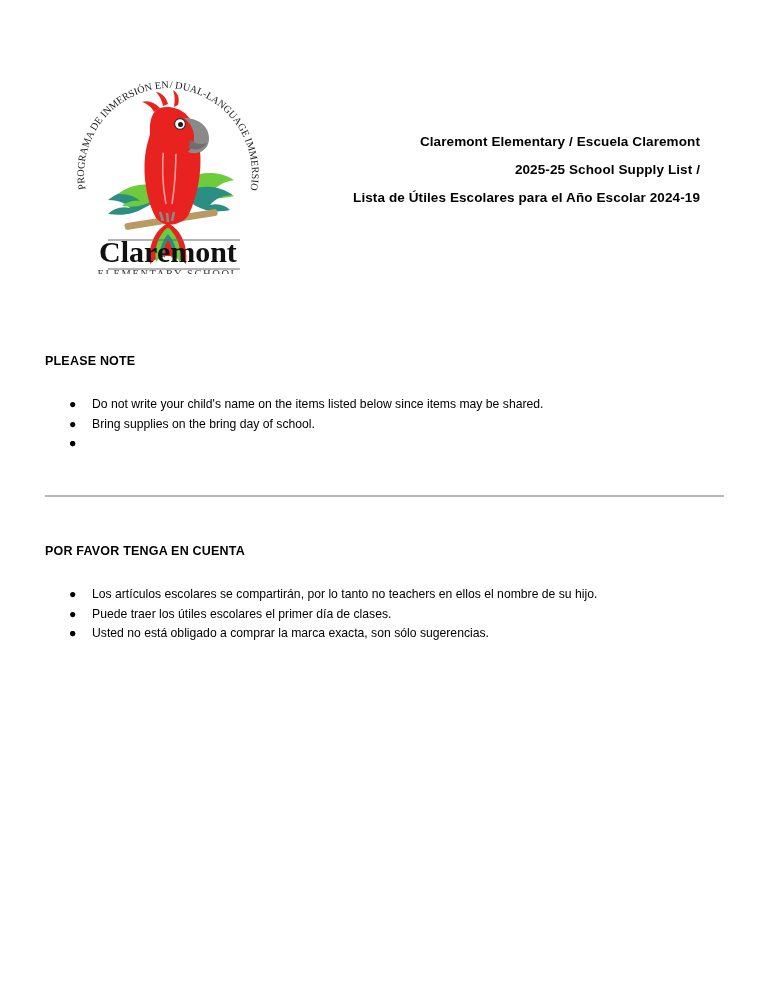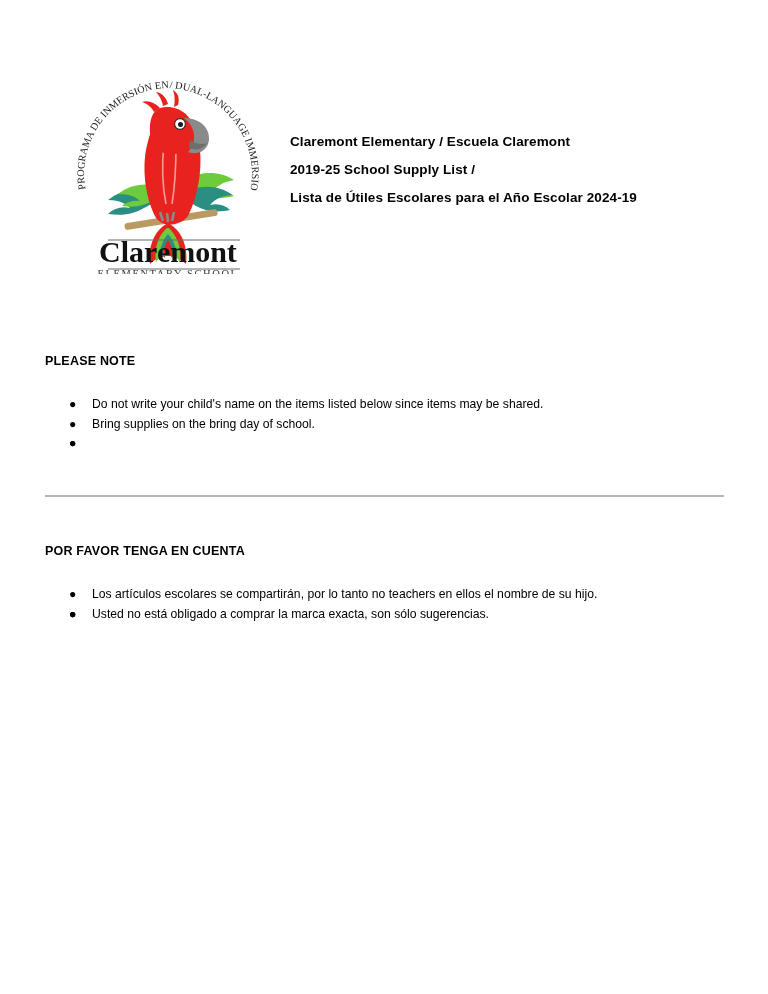--- a/index.html
+++ b/index.html
@@ -32,21 +32,21 @@
     width: 200px;
     height: 200px;
   }
   .logo svg { display: block; }
 
   .title-block {
     position: absolute;
     left: 290px;
     top: 68px;
     width: 410px;
-    text-align: left;
+    text-align: right;
   }
   .title-line {
     font-size: 13.5px;
     font-weight: bold;
     line-height: 28px;
     letter-spacing: 0.1px;
     white-space: nowrap;
   }
 
   
@@ -168,21 +168,21 @@
       <line x1="40" y1="166" x2="172" y2="166" stroke="#6b6b6b" stroke-width="1.1"></line>
       <line x1="40" y1="195" x2="172" y2="195" stroke="#6b6b6b" stroke-width="1.1"></line>
 
       <text x="100" y="188" text-anchor="middle" font-family="'Liberation Serif', serif" font-size="30" font-weight="bold" fill="#111111">Claremont</text>
       <text x="100" y="203" text-anchor="middle" letter-spacing="1.6" font-family="'Liberation Serif', serif" font-size="10.5" fill="#3a3a3a">ELEMENTARY SCHOOL</text>
     </svg>
   </div>
 
   <div class="title-block">
     <div class="title-line">Claremont Elementary / Escuela Claremont</div>
-    <div class="title-line">2019-25 School Supply List /</div>
+    <div class="title-line">2025-25 School Supply List /</div>
     <div class="title-line">Lista de Útiles Escolares para el Año Escolar 2024-19</div>
   </div>
 </div>
 
 <div class="section-heading" id="please-note-heading">PLEASE NOTE</div>
 
 <ul class="bullet-list" id="please-note-list">
   <li>
     <span class="bullet-dot">●</span>
     <span>Do not write your child's name on the items listed below since items may be shared.</span>
@@ -203,20 +203,21 @@
 
 <div class="section-heading" id="por-favor-heading">POR FAVOR TENGA EN CUENTA</div>
 
 <ul class="bullet-list" id="por-favor-list">
   <li>
     <span class="bullet-dot">●</span>
     <span>Los artículos escolares se compartirán, por lo tanto no teachers en ellos el nombre de su hijo.</span>
   </li>
   <li>
     <span class="bullet-dot">●</span>
+    <span>Puede traer los útiles escolares el primer día de clases.</span>
   </li>
   <li>
     <span class="bullet-dot">●</span>
   </li>
   <li>
     <span class="bullet-dot">●</span>
     <span>Usted no está obligado a comprar la marca exacta, son sólo sugerencias.</span>
   </li>
 </ul>
 

